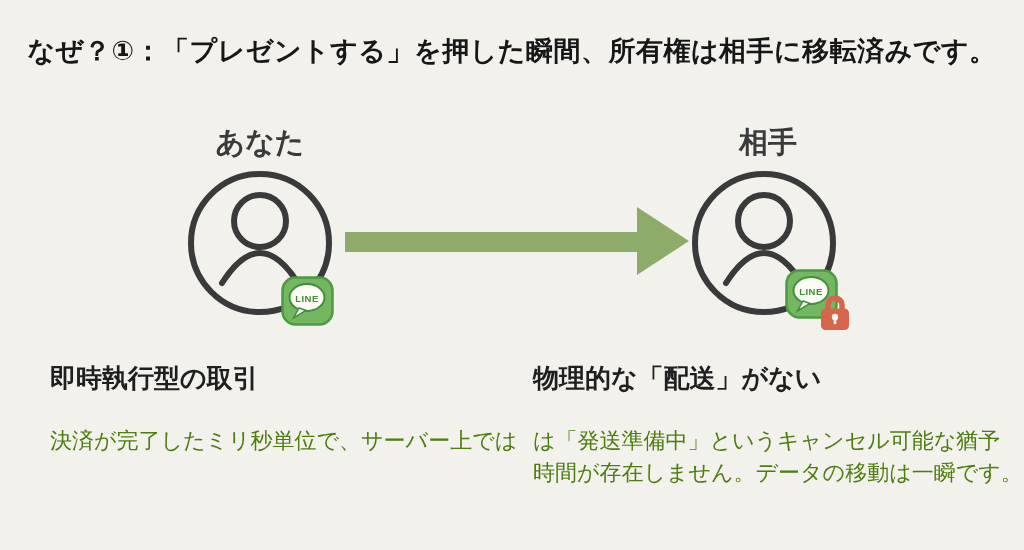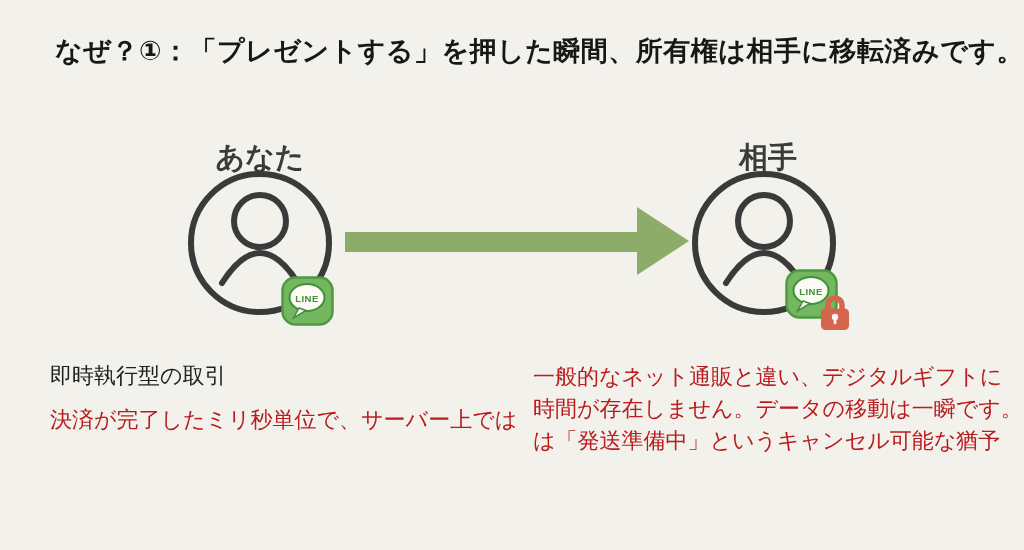--- a/index.html
+++ b/index.html
@@ -3,45 +3,45 @@
 <meta charset="utf-8">
 <style>
   html,body{margin:0;padding:0;background:#e9e8e3;}
   .canvas{
     position:relative;width:1024px;height:550px;overflow:hidden;
     background:#f2f1ec;
     font-family:"Liberation Sans","DejaVu Sans",sans-serif;
   }
   .title{
     position:absolute;top:33px;left:0;width:1024px;
-    text-align:right;font-size:27px;font-weight:700;color:#171717;
+    text-align:center;font-size:27px;font-weight:700;color:#171717;
     letter-spacing:.5px;white-space:nowrap;margin:0;
   }
   .actor-label{
     position:absolute;top:123px;width:160px;text-align:center;
-    font-size:29px;font-weight:600;color:#3a3a3a;white-space:nowrap;margin-top:15px;
+    font-size:29px;font-weight:600;color:#3a3a3a;white-space:nowrap;
   }
   .actor-label.left{left:180px;}
   .actor-label.right{left:688px;}
   .avatar{position:absolute;top:170px;}
   .avatar.left{left:187px;}
   .avatar.right{left:691px;}
   .line-badge{position:absolute;width:53px;height:50px;}
   .line-badge.left{left:281px;top:276px;}
   .line-badge.right{left:785px;top:269px;}
   .lock{position:absolute;left:818px;top:292px;width:34px;height:40px;}
   .arrow{position:absolute;left:345px;top:207px;}
   .section{position:absolute;top:361px;width:475px;}
   .section.left{left:50px;}
   .section.right{left:533px;}
   .section-heading{
-    font-size:22px;font-weight:400;color:#1f1f1f;
-    margin:0 0 13px 0;white-space:nowrap;
+    font-size:26px;font-weight:700;color:#1f1f1f;
+    margin:0 0 29px 0;white-space:nowrap;
   }
-  .section-body{font-size:22px;color:#b91c1c;line-height:32px;}
+  .section-body{font-size:22px;color:#4d7c0f;line-height:32px;}
   .body-line{white-space:nowrap;}
 </style>
 </head>
 <body>
 
 <div class="canvas">
 
   <h1 class="title">なぜ？①：「プレゼントする」を押した瞬間、所有権は相手に移転済みです。</h1>
 
   <div class="actor-label left">あなた</div>
@@ -84,20 +84,20 @@
   </svg>
 
   <div class="section left">
     <h2 class="section-heading">即時執行型の取引</h2>
     <div class="section-body">
       <div class="body-line">決済が完了したミリ秒単位で、サーバー上では</div>
     </div>
   </div>
 
   <div class="section right">
+    <h2 class="section-heading">物理的な「配送」がない</h2>
     <div class="section-body">
-      <div class="body-line">一般的なネット通販と違い、デジタルギフトに</div>
+      <div class="body-line">は「発送準備中」というキャンセル可能な猶予</div>
       <div class="body-line">時間が存在しません。データの移動は一瞬です。</div>
-      <div class="body-line">は「発送準備中」というキャンセル可能な猶予</div>
     </div>
   </div>
 
 </div>
 
 </body></html>

